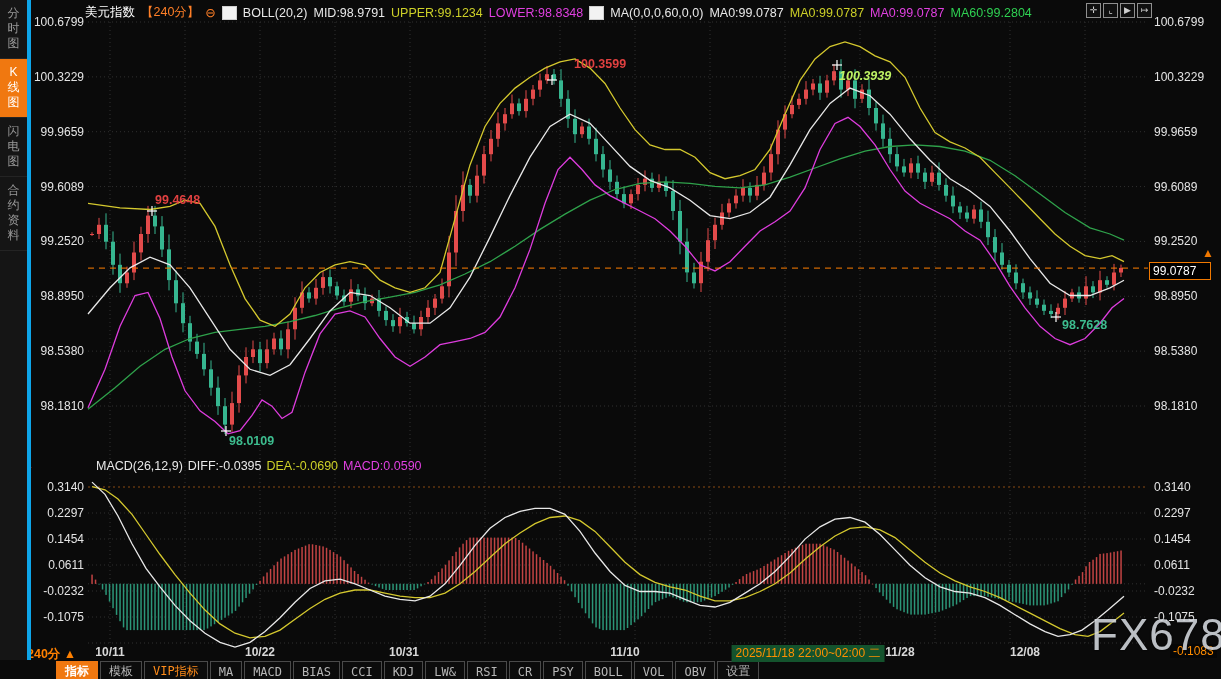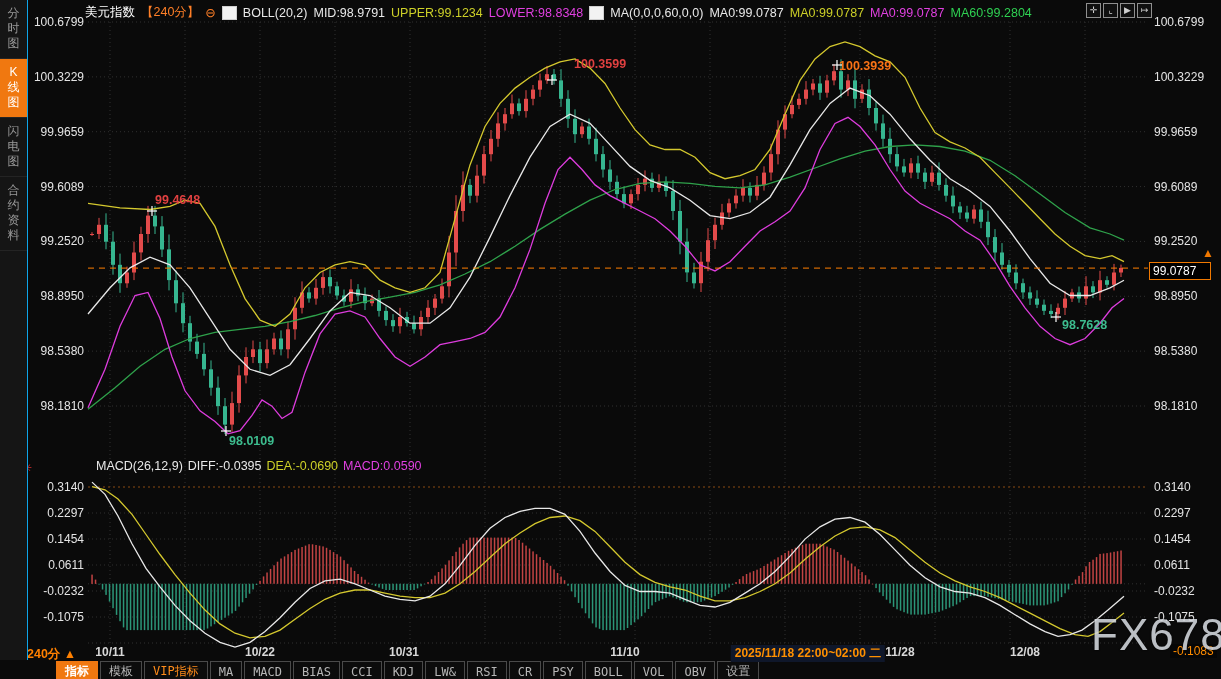--- a/index.html
+++ b/index.html
@@ -2,21 +2,21 @@
 <html><head>
 <meta charset="utf-8">
 <style>
   html,body{margin:0;padding:0;background:#0a0a0a;}
   body{position:relative;width:1221px;height:679px;overflow:hidden;
        font-family:"Liberation Sans",sans-serif;color:#ddd;font-size:12px;}
   .abs{position:absolute;}
   #chart{position:absolute;left:0;top:0;z-index:1;}
   .overlay{position:absolute;z-index:10;white-space:nowrap;}
   
-  .sidebar{left:0;top:0;width:27px;height:660px;background:#151515;border-right:1px solid #0ea5e9;z-index:12;}
+  .sidebar{left:0;top:0;width:27px;height:660px;background:#151515;border-right:4px solid #0ea5e9;z-index:12;}
   .appico{position:absolute;left:7px;top:3px;width:8px;height:8px;background:#b62a2a;transform:rotate(45deg);}
   .side-tab{display:block;width:27px;text-align:center;padding:6px 0 7px;color:#9a9a9a;
             font-size:12px;line-height:15px;border-bottom:1px solid #242424;cursor:pointer;margin-top:12px 0 0 0;}
   .side-tab span{display:inline-block;width:14px;word-break:break-all;}
   .side-tab.active{background:#f07810;color:#fff;}
   
   .hdr{left:85px;top:4px;display:flex;gap:6px;align-items:center;font-size:12.5px;z-index:11;}
   .c-white{color:#e8e8e8}.c-yellow{color:#cdd028}.c-magenta{color:#e040e0}
   .c-green{color:#2fd052}.c-orange{color:#ff7f27}
   .cicon{width:13px;height:12px;border:1px solid #cfcfcf;background:#f2f2f2;display:inline-block;}
@@ -33,22 +33,22 @@
   .pbox{left:1149px;top:262px;width:54px;border:1px solid #f07800;background:#000;color:#fff;
         padding:1px 3px;z-index:21;}
   .parr{left:1202px;top:246px;color:#f07800;font-size:12px;z-index:21;}
   
   .mhdr{left:96px;top:459px;display:flex;gap:5px;font-size:12.5px;z-index:11;}
   .micon{left:22px;top:461px;color:#d83030;font-size:12px;z-index:11;}
   .mtag{left:1170px;top:644px;background:#060606;color:#ff8c00;padding:0 3px;z-index:30;}
   
   .xd{position:absolute;top:645px;font-size:12px;font-weight:bold;color:#d8d8d8;
       transform:translateX(-50%);z-index:10;}
-  .xh{position:absolute;top:645px;left:808px;transform:translateX(-50%);background:#0f172a;
-      color:#ff9000;font-weight:bold;padding:0 4px;z-index:15;}
+  .xh{position:absolute;top:645px;left:808px;transform:translateX(-50%);background:#14532d;
+      color:#ff9000;font-weight:normal;padding:0 4px;z-index:15;}
   .pb{left:27px;top:646px;color:#ff8000;font-weight:bold;font-size:12.5px;z-index:11;text-align:center;}
   
   .tbar{left:56px;top:661px;display:flex;gap:2px;z-index:12;}
   .tb{border:1px solid #4a4a4a;background:#0c0c0c;color:#b5b5b5;font-size:12px;padding:1px 8px;
       font-family:"DejaVu Sans Mono",monospace;cursor:pointer;}
   .tb.active{background:#f07810;border-color:#f07810;color:#fff;font-weight:bold;}
   .tb.vip{color:#ff8c1a;}
   
   .wm{left:1091px;top:610px;font-size:44px;font-weight:normal;color:#d4d8de;opacity:.88;
       letter-spacing:1px;text-shadow:0 0 2px #000;z-index:40;}
@@ -798,15 +798,15 @@
 <div class="yl left" style="top: 609.991px;">-0.1075</div>
 <div class="yl right" style="top: 609.991px;">-0.1075</div>
 <div class="xd" style="left: 110px;">10/11</div>
 <div class="xd" style="left: 260px;">10/22</div>
 <div class="xd" style="left: 404px;">10/31</div>
 <div class="xd" style="left: 625px;">11/10</div>
 <div class="xd" style="left: 900px; text-align: center;">11/28</div>
 <div class="xd" style="left: 1025px;">12/08</div>
 <div class="ann" style="left: 155px; top: 193px; color: rgb(224, 64, 64);">99.4648</div>
 <div class="ann" style="left: 554px; top: 57px; color: rgb(224, 64, 64); margin-left: 20px;">100.3599</div>
-<div class="ann" style="left: 839px; top: 59px; color: #f97316;">100.3939</div>
+<div class="ann" style="left: 839px; top: 69px; color: #bef264; font-style: italic;">100.3939</div>
 <div class="ann" style="left: 229px; top: 434px; color: rgb(61, 189, 143);">98.0109</div>
 <div class="ann" style="left: 1062px; top: 318px; color: rgb(61, 189, 143);">98.7628</div>
 
 </body></html>

